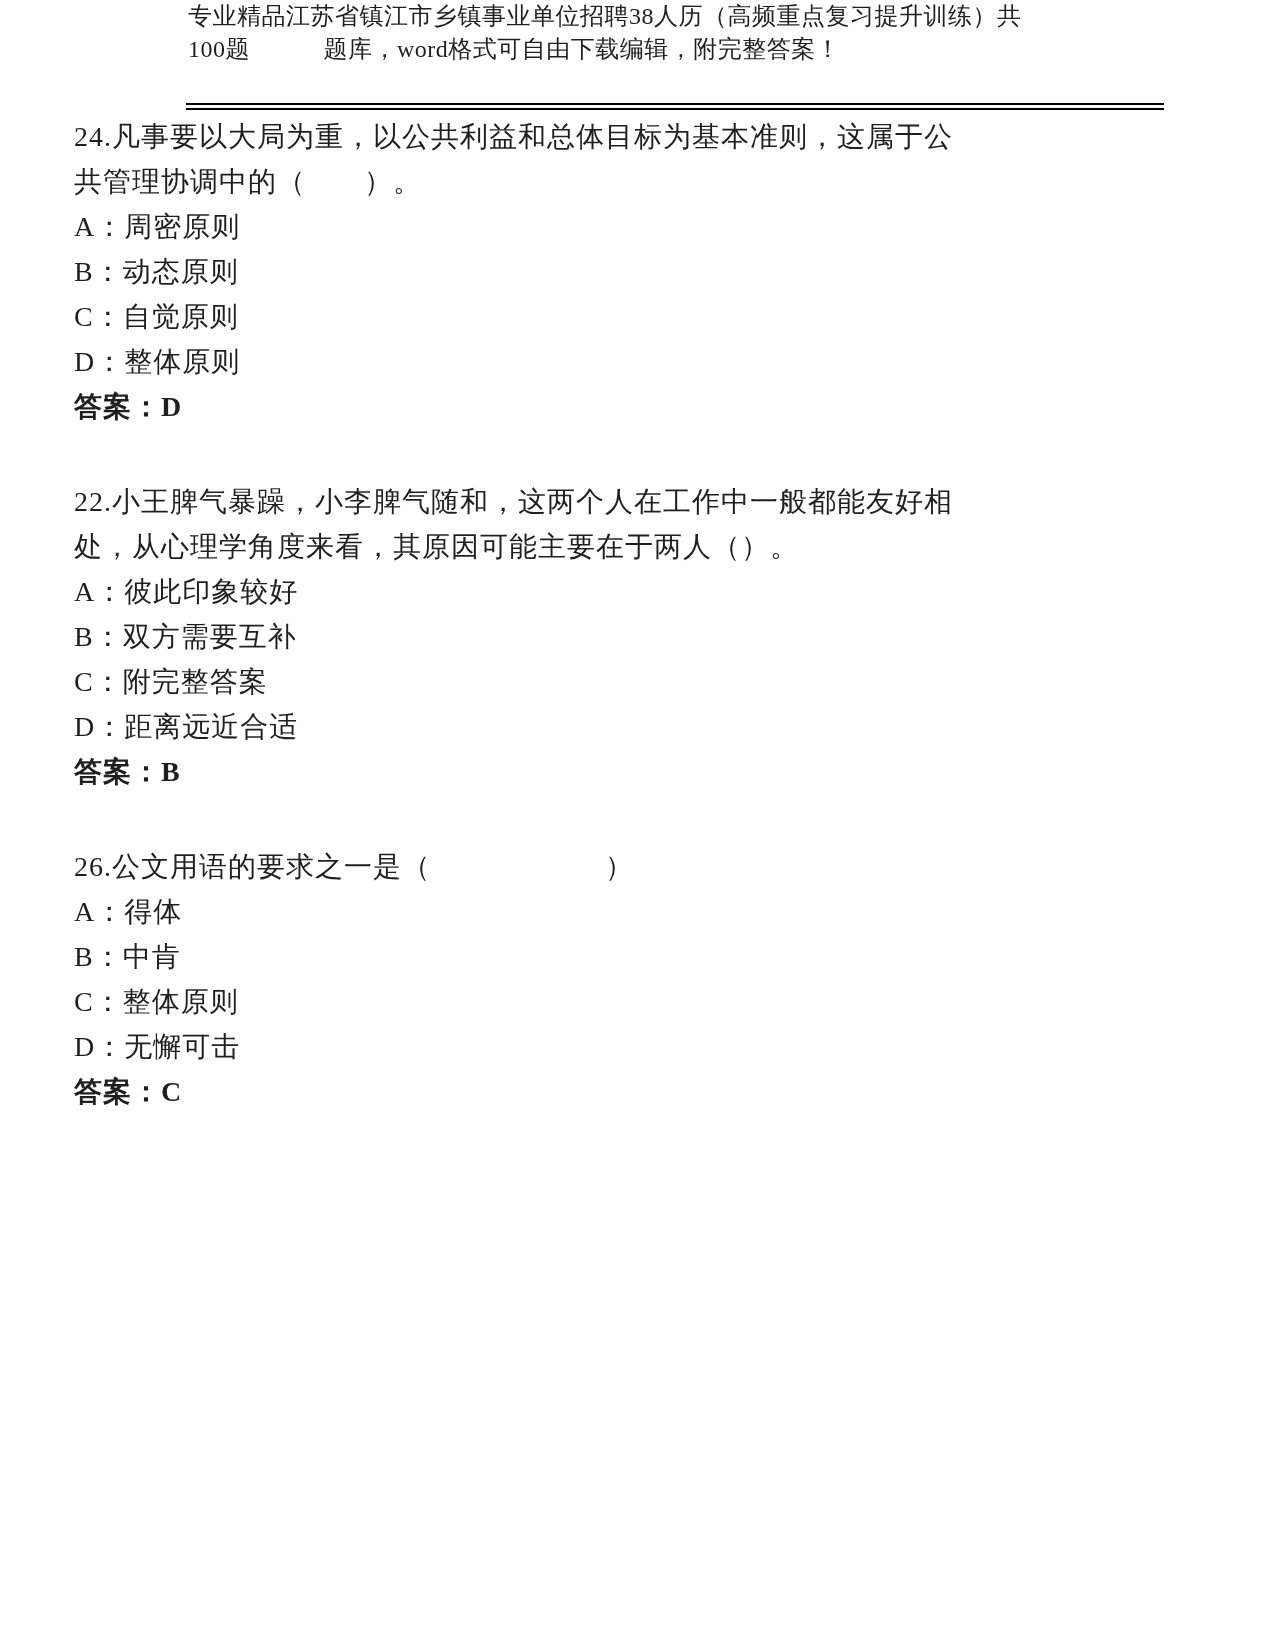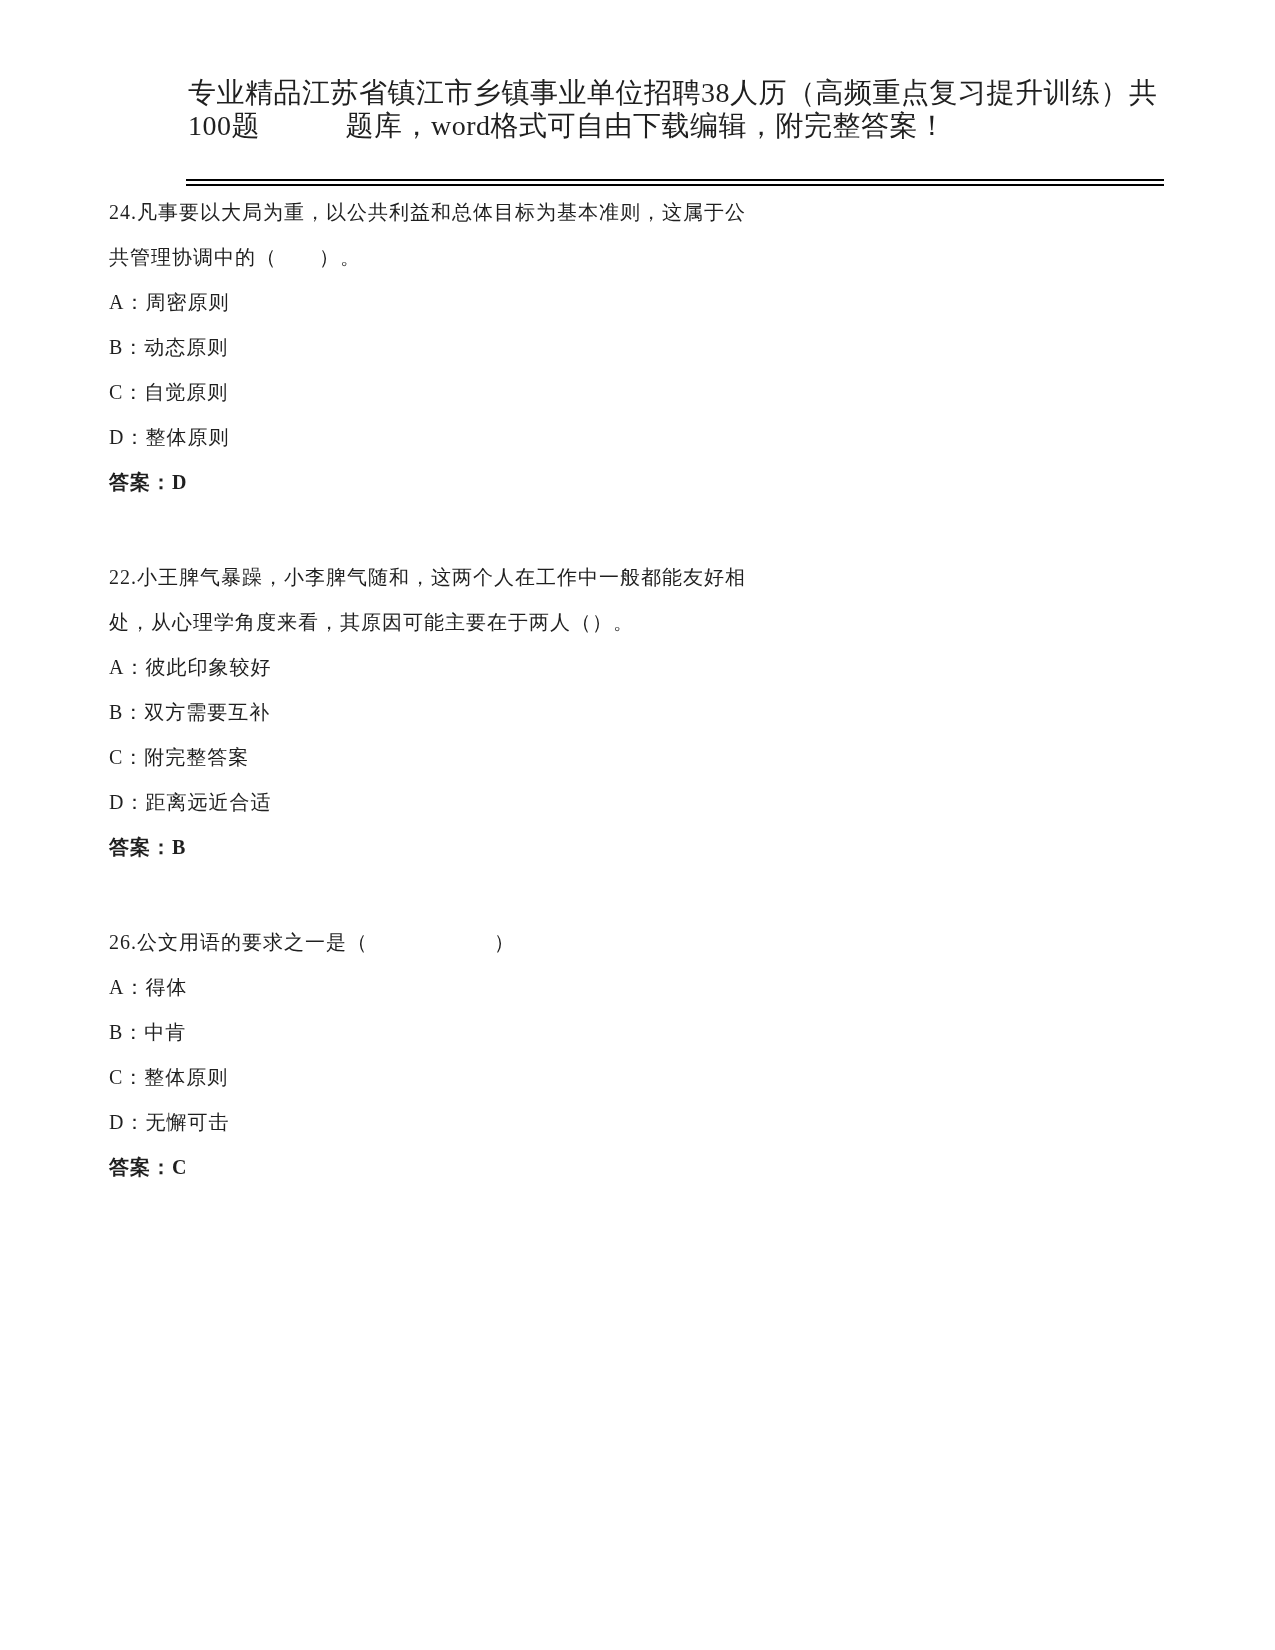--- a/index.html
+++ b/index.html
@@ -7,34 +7,33 @@
     position: relative;
     width: 1275px;
     height: 1650px;
     background: #ffffff;
     color: #1f1f1f;
     font-family: "Liberation Serif", "DejaVu Serif", serif;
     overflow: hidden;
   }
   .header-text {
     margin: 0 110px 0 188px;
-    padding-top: 76px;
-    font-size: 28px;
+    font-size: 24px;
     line-height: 33px;
     letter-spacing: 0.5px;
   }
   .header-rule {
     margin: 37px 111px 0 186px;
     height: 3px;
     border-top: 2px solid #000000;
     border-bottom: 2px solid #000000;
   }
   .doc-body {
-    margin: 4px 175px 0 109px;
-    font-size: 20px;
+    margin: 4px 175px 0 74px;
+    font-size: 28px;
     line-height: 45px;
     letter-spacing: 1px;
   }
   .question { margin: 0 0 50px 0; }
   .line { min-height: 45px; }
   .answer { font-weight: bold; }
 </style>
 </head>
 <body>
 

